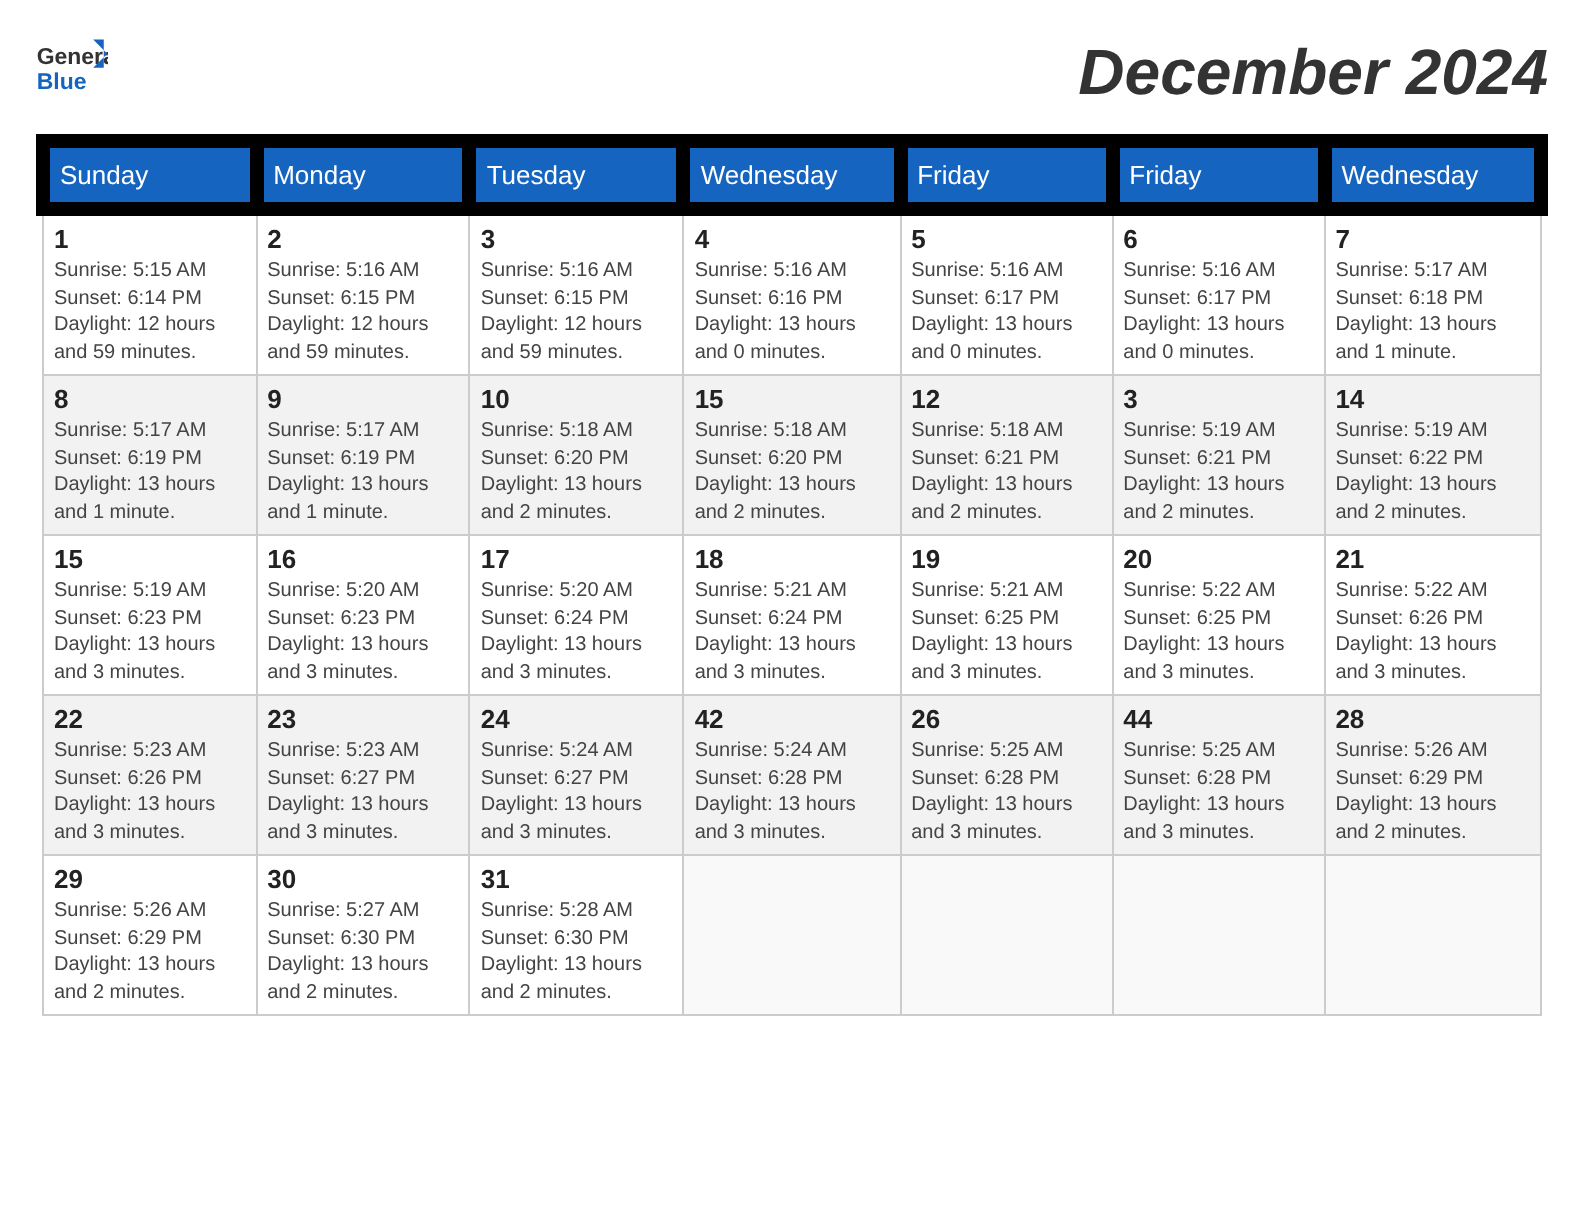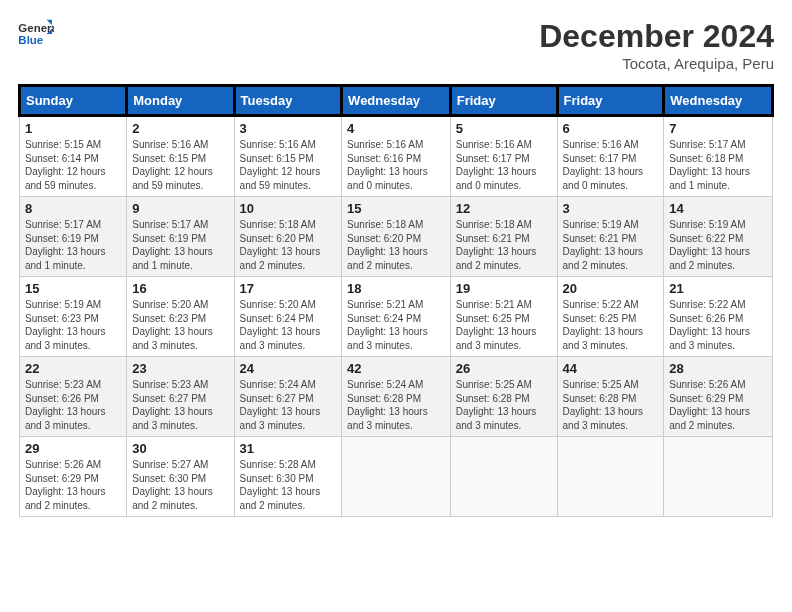--- a/index.html
+++ b/index.html
@@ -23,21 +23,22 @@
     .logo {
       display: flex;
       align-items: center;
       gap: 4px;
     }
     .logo-icon {
       width: 36px;
       height: 30px;
     }
     .title-block {
-      text-align: right;
+      text-align: left;
+      font-style: italic;
     }
     .main-title {
       font-size: 32px;
       font-weight: bold;
       color: #333;
     }
     .subtitle {
       font-size: 15px;
       color: #555;
     }
@@ -45,22 +46,22 @@
       width: 100%;
       border-collapse: collapse;
       font-size: 11px;
     }
     .calendar thead tr th {
       background: #1565c0;
       color: #fff;
       padding: 6px 5px;
       text-align: left;
       font-size: 13px;
-      font-weight: bold;
-      border: 3px solid #000000;
+      font-weight: normal;
+      border: 7px solid #000000;
       margin-left: 29px;
     }
     .calendar tbody tr td {
       border: 1px solid #ccc;
       padding: 4px 5px;
       vertical-align: top;
       width: 110px;
       min-height: 70px;
       background: #fff;
     }
@@ -90,21 +91,20 @@
   <div class="header">
     <div class="logo">
       <svg class="logo-icon" viewBox="0 0 40 34">
         <text x="0" y="16" font-size="13" font-weight="bold" fill="#333" font-family="Arial">General</text>
         <text x="0" y="30" font-size="13" font-weight="bold" fill="#1565c0" font-family="Arial">Blue</text>
         <polygon points="32,2 40,10 32,18 38,18 38,2" fill="#1565c0"></polygon>
       </svg>
     </div>
     <div class="title-block">
       <div class="main-title">December 2024</div>
-      <div class="subtitle">Tocota, Arequipa, Peru</div>
     </div>
   </div>
 
   <table class="calendar">
     <thead>
       <tr>
         <th>Sunday</th>
         <th>Monday</th>
         <th>Tuesday</th>
         <th>Wednesday</th>

